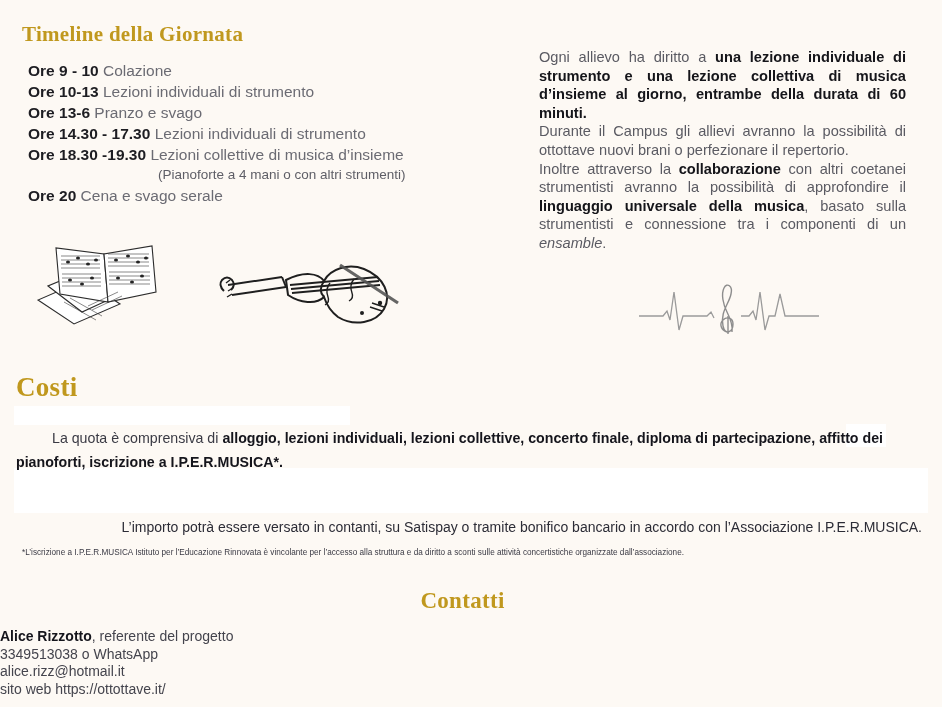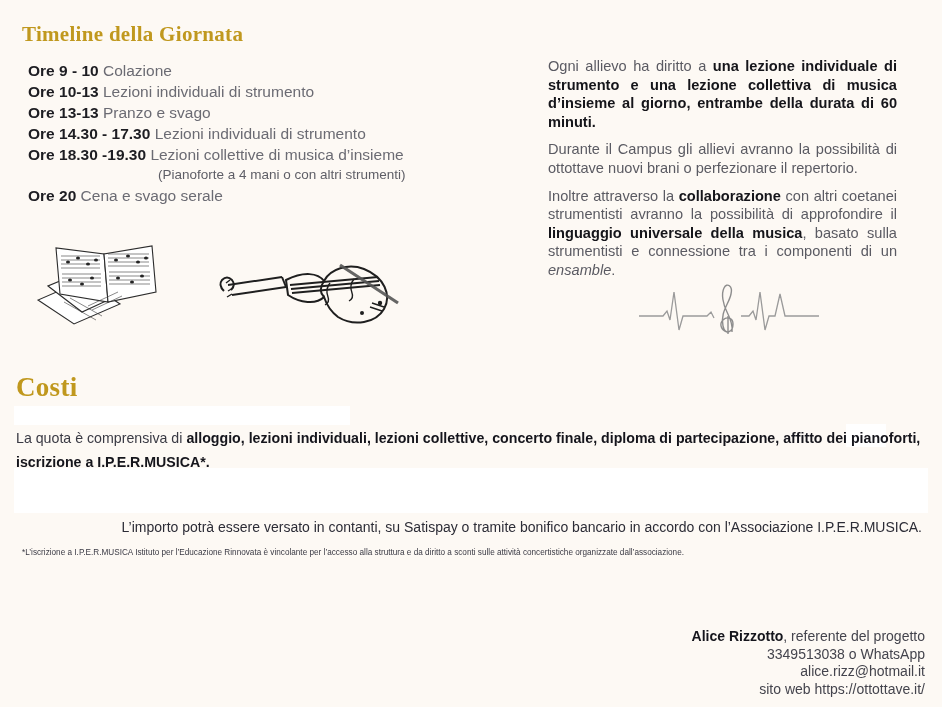--- a/index.html
+++ b/index.html
@@ -80,21 +80,21 @@
     left: 539px;
     top: 48px;
     width: 367px;
     font-size: 14.6px;
     line-height: 18.6px;
     color: #5a5a62;
     text-align: justify;
   }
   #description b { color: #15151a; }
   #description i { font-style: italic; }
-  .desc-para { margin: 9px; }
+  .desc-para { margin: 0; }
 
   
   #sheet-music-illustration {
     position: absolute;
     left: 34px;
     top: 228px;
     width: 135px;
     height: 105px;
   }
   #violin-illustration {
@@ -123,21 +123,21 @@
 
   #costi-body {
     position: absolute;
     left: 16px;
     top: 426px;
     width: 910px;
     font-size: 14.2px;
     line-height: 24px;
     color: #2c2c36;
   }
-  #costi-body .lead { font-weight: normal; color: #3a3a44; }
+  #costi-body .lead { font-weight: normal; color: #3a3a44; margin-left: 36px; }
   #costi-body b { font-weight: bold; color: #15151c; }
 
   #pagamento-line {
     position: absolute;
     left: 22px;
     top: 519px;
     width: 900px;
     font-size: 14px;
     color: #2c2c36;
     text-align: right;
@@ -153,21 +153,21 @@
     color: #3a3a44;
     margin-left: 8px;
   }
 
   
   #contatti-list {
     position: absolute;
     left: 0;
     right: 0;
     top: 628px;
-    text-align: right;
+    text-align: left;
     font-size: 14px;
     line-height: 17.5px;
     color: #44444d;
   }
   #contatti-list .contact-name { font-weight: bold; color: #15151c; }
 </style>
 </head>
 <body>
 
 <div class="page">
@@ -177,21 +177,21 @@
   <div id="timeline-list">
     <div class="tl-row">
       <span class="tl-hour">Ore 9 - 10</span>
       <span class="tl-activity">Colazione</span>
     </div>
     <div class="tl-row">
       <span class="tl-hour">Ore 10-13</span>
       <span class="tl-activity">Lezioni individuali di strumento</span>
     </div>
     <div class="tl-row">
-      <span class="tl-hour">Ore 13-13</span>
+      <span class="tl-hour">Ore 13-6</span>
       <span class="tl-activity">Pranzo e svago</span>
     </div>
     <div class="tl-row">
       <span class="tl-hour">Ore 14.30 - 17.30</span>
       <span class="tl-activity">Lezioni individuali di strumento</span>
     </div>
     <div class="tl-row">
       <span class="tl-hour">Ore 18.30 -19.30</span>
       <span class="tl-activity">Lezioni collettive di musica d’insieme</span>
     </div>
@@ -291,20 +291,21 @@
 
   <div id="costi-body">
     <span class="lead">La quota è comprensiva di</span>
     <b>alloggio, lezioni individuali, lezioni collettive, concerto finale, diploma di partecipazione, affitto dei pianoforti, iscrizione a I.P.E.R.MUSICA*.</b>
   </div>
 
   <div id="pagamento-line">L’importo potrà essere versato in contanti, su Satispay o tramite bonifico bancario in accordo con l’Associazione I.P.E.R.MUSICA.</div>
 
   <div id="footnote">*L’iscrizione a I.P.E.R.MUSICA Istituto per l’Educazione Rinnovata è vincolante per l’accesso alla struttura e da diritto a sconti sulle attività concertistiche organizzate dall’associazione.</div>
 
+  <div class="gold-heading" id="contatti-title">Contatti</div>
 
   <div id="contatti-list">
     <div>
       <span class="contact-name">Alice Rizzotto</span><span>, referente del progetto</span>
     </div>
     <div>3349513038 o WhatsApp</div>
     <div>alice.rizz@hotmail.it</div>
     <div>sito web https://ottottave.it/</div>
   </div>
 

